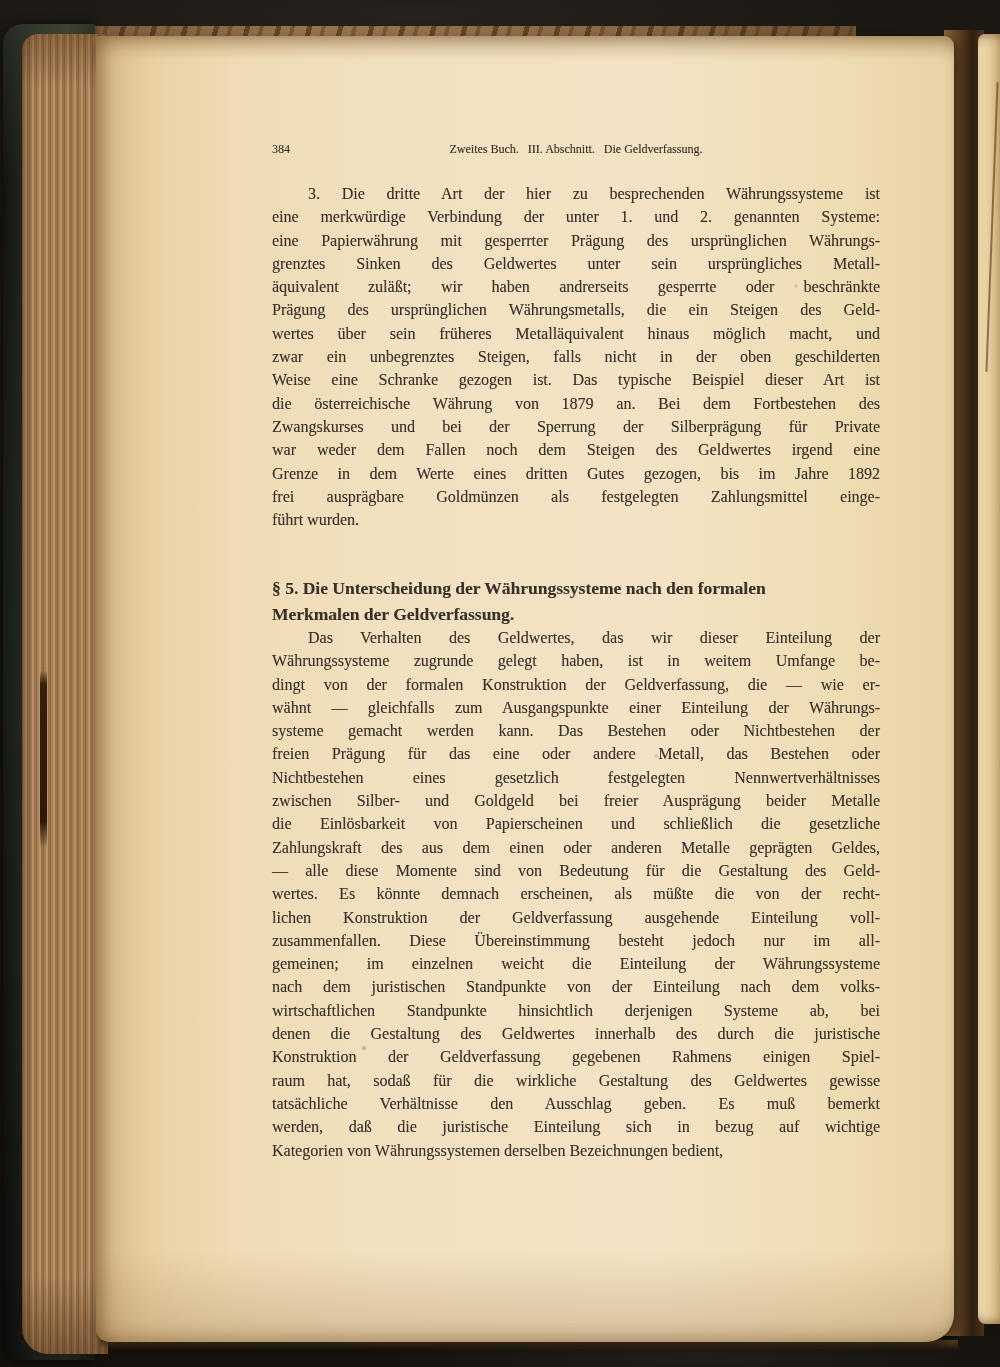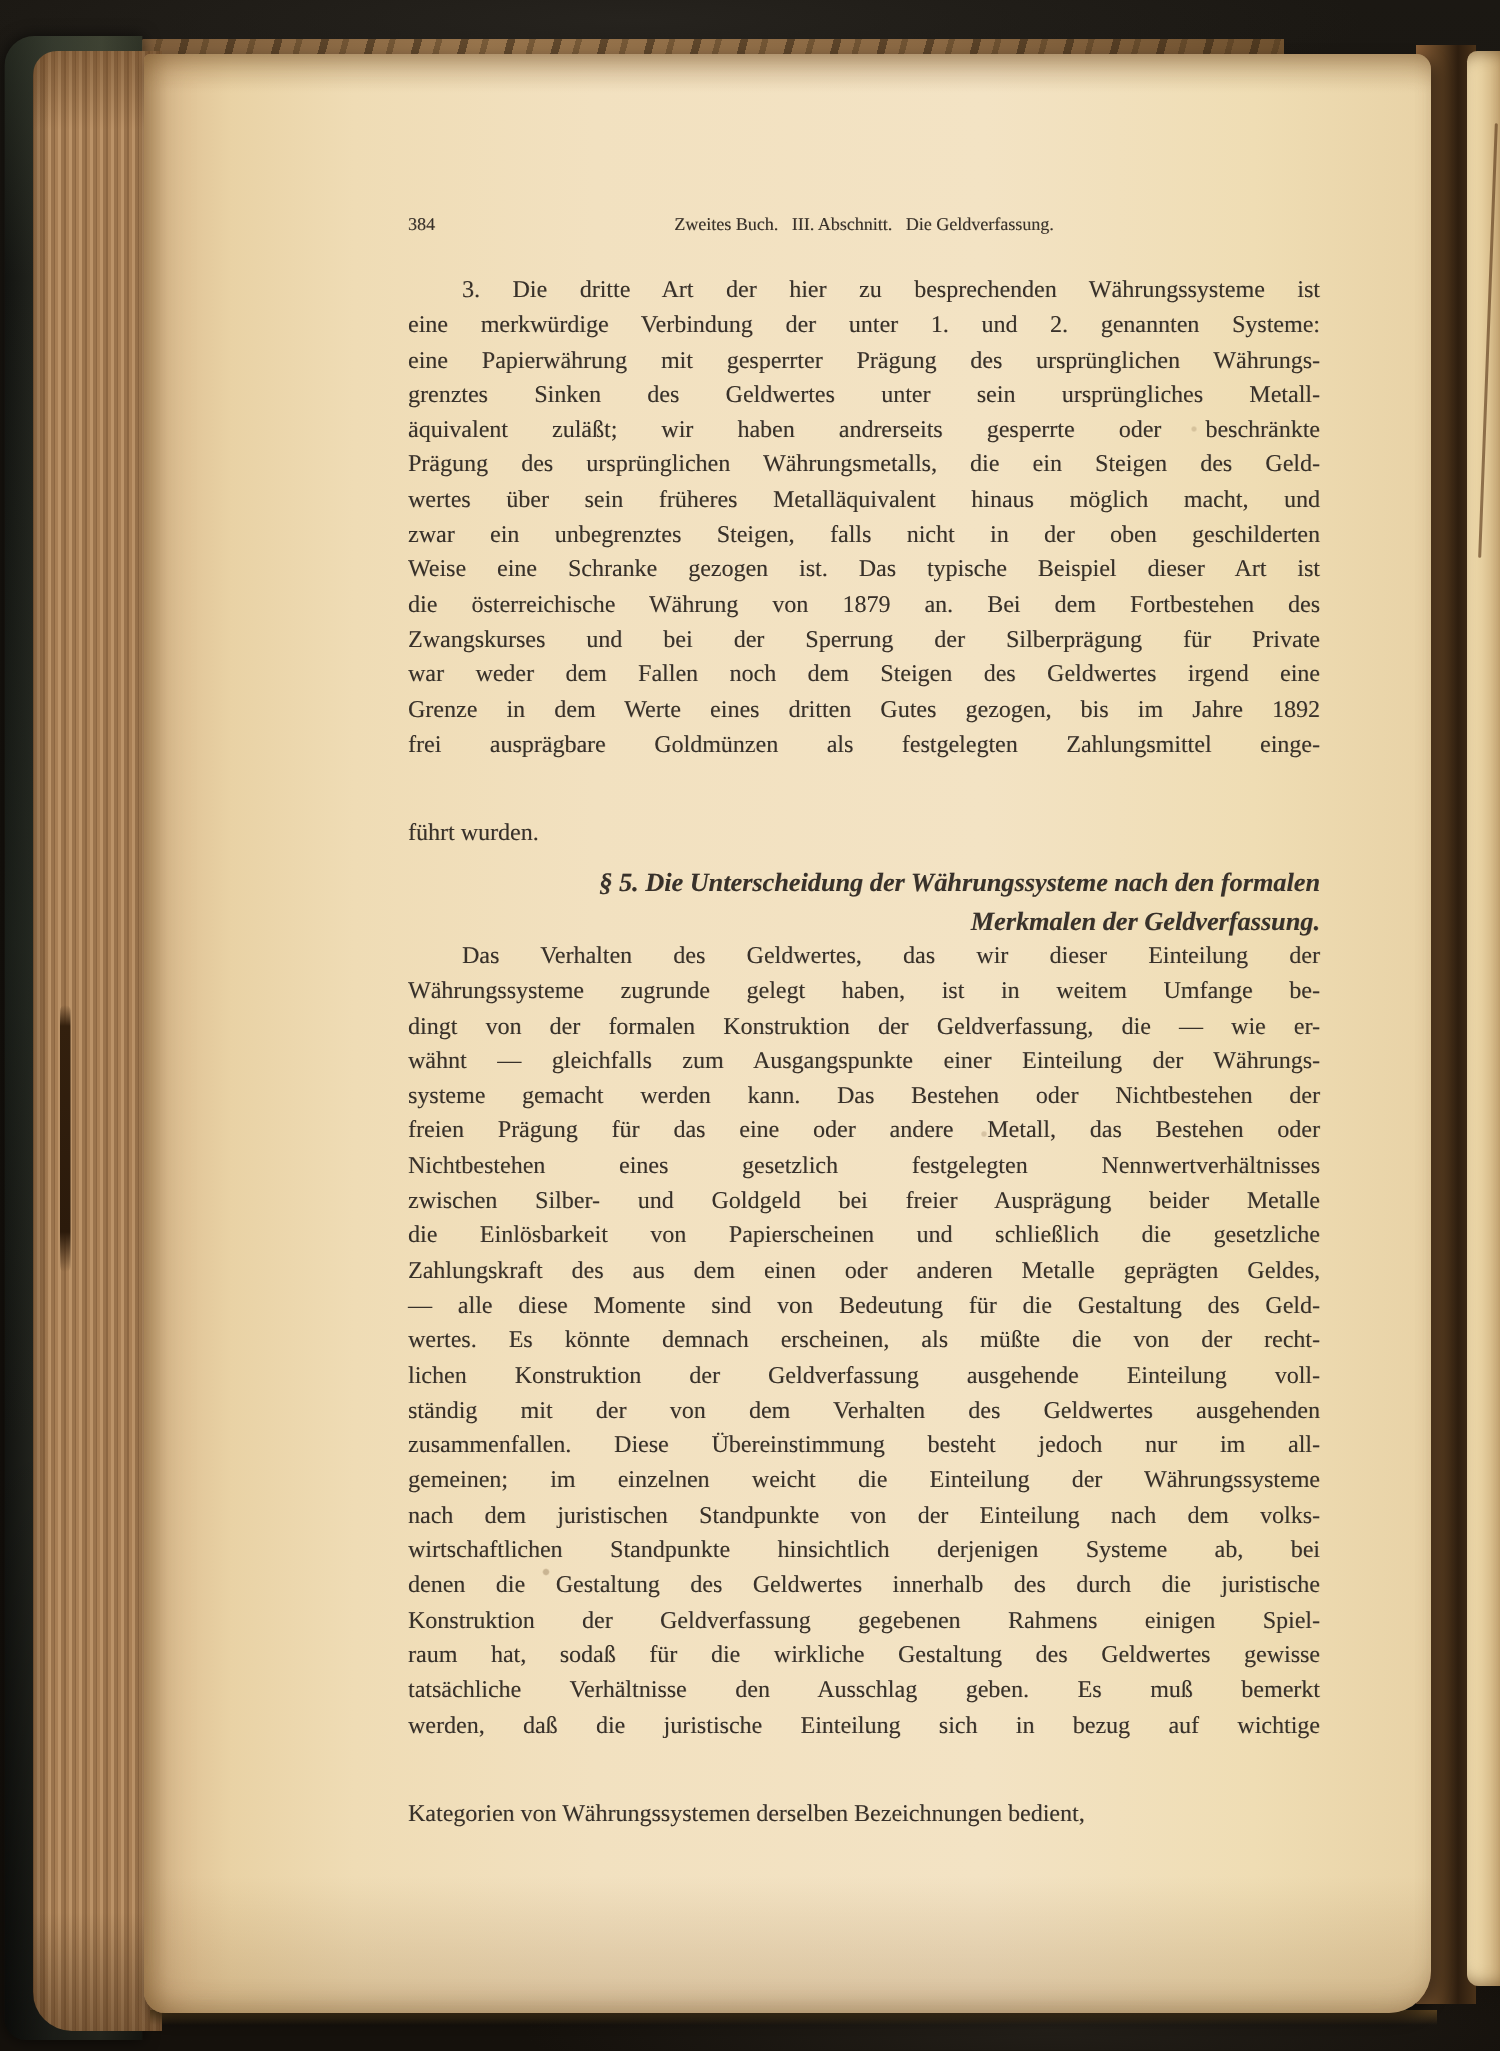--- a/index.html
+++ b/index.html
@@ -86,25 +86,25 @@
     color:#38312a;
     text-shadow:0.3px 0.3px 0 rgba(56,48,38,.35);
   }
   .header{position:absolute;top:106px;left:0;width:100%;height:26px;font-size:12px;}
   .pagenum{position:absolute;left:0;top:0;}
   .running{display:block;text-align:center;white-space:pre;}
   .para{position:absolute;left:0;width:100%;font-size:16px;line-height:23.3px;}
   .para-1{top:146px;}
   .para-2{top:590px;}
   .line{text-align:justify;text-align-last:justify;}
-  .line.last{text-align-last:left;margin-top:36px;}
+  .line.last{text-align-last:left;}
   .line.indent{padding-left:36px;}
   .heading{
     position:absolute;top:539px;left:0;width:100%;
-    font-weight:bold;font-size:17.5px;line-height:26px;text-align:right;font-style:italic;
+    font-weight:bold;font-size:17.5px;line-height:26px;text-align:left;
   }
 </style>
 </head>
 <body>
 
 <div class="scene">
   <div class="top-band"></div>
   <div class="cover"></div>
   <div class="stack">
     <div class="slit"></div>
@@ -153,21 +153,20 @@
           <div class="line">wähnt — gleichfalls zum Ausgangspunkte einer Einteilung der Währungs-</div>
           <div class="line">systeme gemacht werden kann. Das Bestehen oder Nichtbestehen der</div>
           <div class="line">freien Prägung für das eine oder andere Metall, das Bestehen oder</div>
           <div class="line">Nichtbestehen eines gesetzlich festgelegten Nennwertverhältnisses</div>
           <div class="line">zwischen Silber- und Goldgeld bei freier Ausprägung beider Metalle</div>
           <div class="line">die Einlösbarkeit von Papierscheinen und schließlich die gesetzliche</div>
           <div class="line">Zahlungskraft des aus dem einen oder anderen Metalle geprägten Geldes,</div>
           <div class="line">— alle diese Momente sind von Bedeutung für die Gestaltung des Geld-</div>
           <div class="line">wertes. Es könnte demnach erscheinen, als müßte die von der recht-</div>
           <div class="line">lichen Konstruktion der Geldverfassung ausgehende Einteilung voll-</div>
-          <div class="line">ständig mit der von dem Verhalten des Geldwertes ausgehenden</div>
           <div class="line">zusammenfallen. Diese Übereinstimmung besteht jedoch nur im all-</div>
           <div class="line">gemeinen; im einzelnen weicht die Einteilung der Währungssysteme</div>
           <div class="line">nach dem juristischen Standpunkte von der Einteilung nach dem volks-</div>
           <div class="line">wirtschaftlichen Standpunkte hinsichtlich derjenigen Systeme ab, bei</div>
           <div class="line">denen die Gestaltung des Geldwertes innerhalb des durch die juristische</div>
           <div class="line">Konstruktion der Geldverfassung gegebenen Rahmens einigen Spiel-</div>
           <div class="line">raum hat, sodaß für die wirkliche Gestaltung des Geldwertes gewisse</div>
           <div class="line">tatsächliche Verhältnisse den Ausschlag geben. Es muß bemerkt</div>
           <div class="line">werden, daß die juristische Einteilung sich in bezug auf wichtige</div>
           <div class="line last">Kategorien von Währungssystemen derselben Bezeichnungen bedient,</div>

